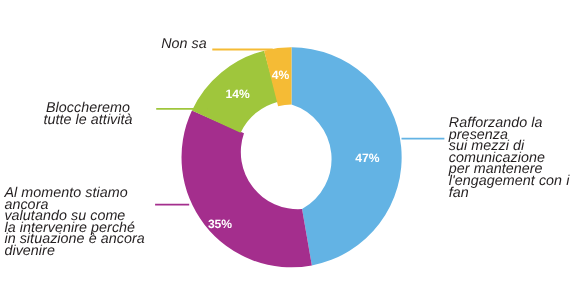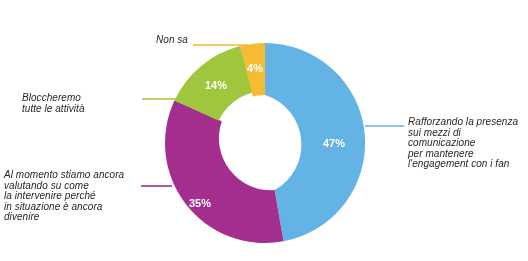--- a/index.html
+++ b/index.html
@@ -21,40 +21,39 @@
     left: 0;
     top: 0;
     width: 528px;
     height: 261px;
   }
 
   .label-block {
     position: absolute;
     font-family: "Liberation Sans", sans-serif;
     font-style: italic;
-    font-size: 10px;
+    font-size: 13px;
     line-height: 10.6px;
     color: #231f20;
     letter-spacing: 0.05px;
     white-space: pre-line;
   }
 
   #label-right {
     left: 408px;
     top: 106px;
     width: 120px;
     text-align: left;
-    margin-top: 11px;
   }
 
   #label-left-mid {
     left: 22px;
     top: 93px;
     width: 116px;
-    text-align: left;
+    text-align: center;
   }
 
   #label-left-bottom {
     left: 4px;
     top: 170px;
     width: 134px;
     text-align: left;
   }
 
   #label-top {

